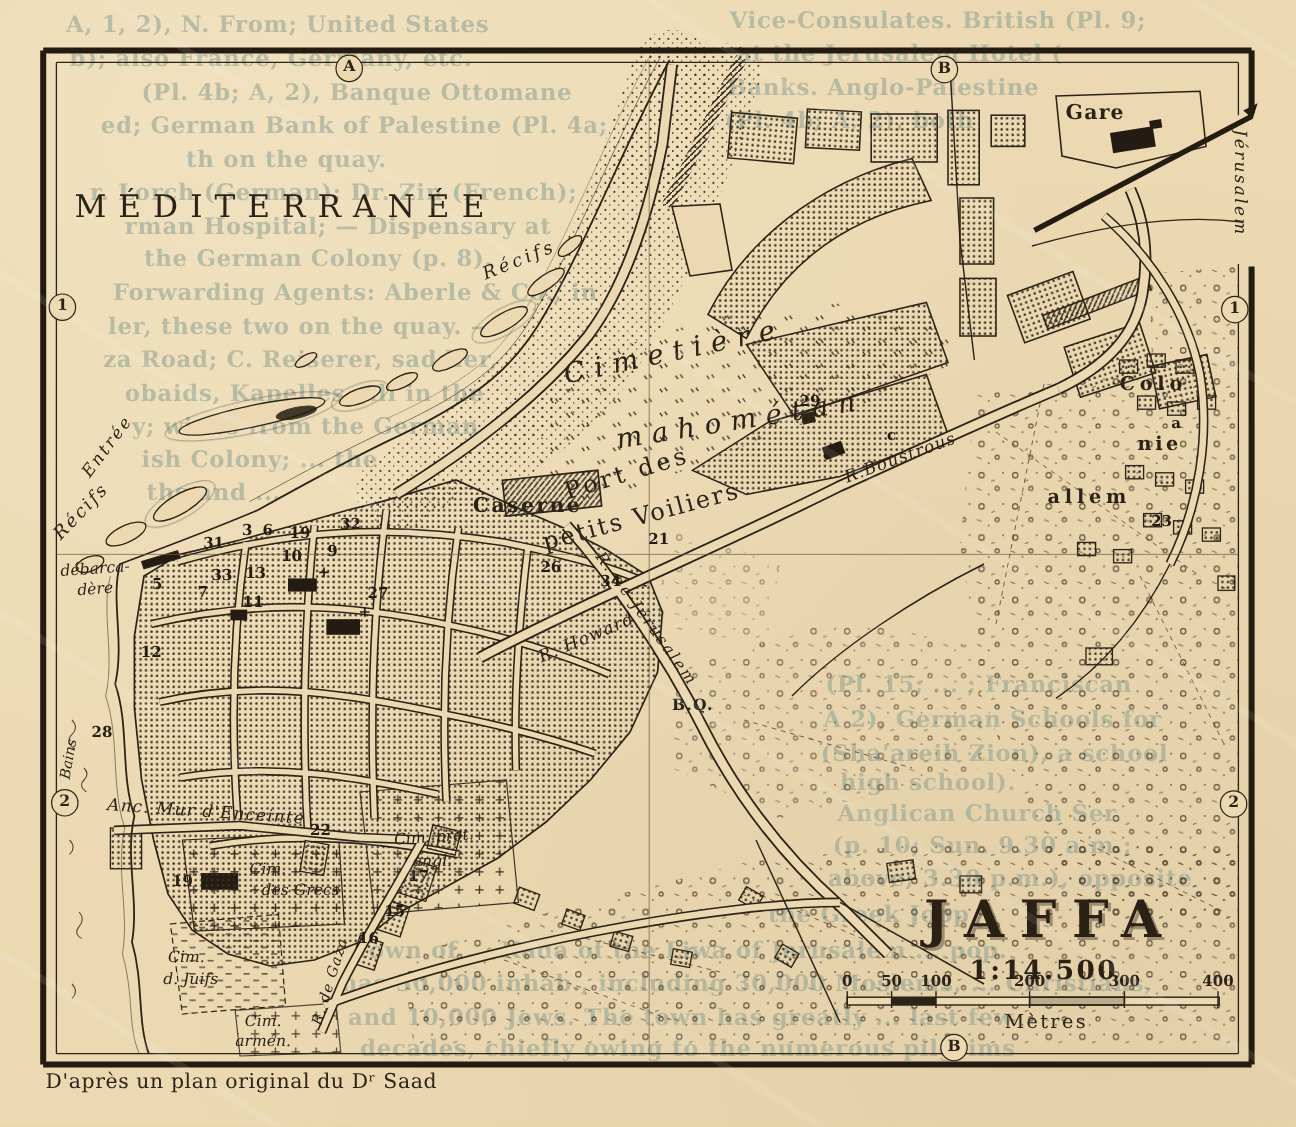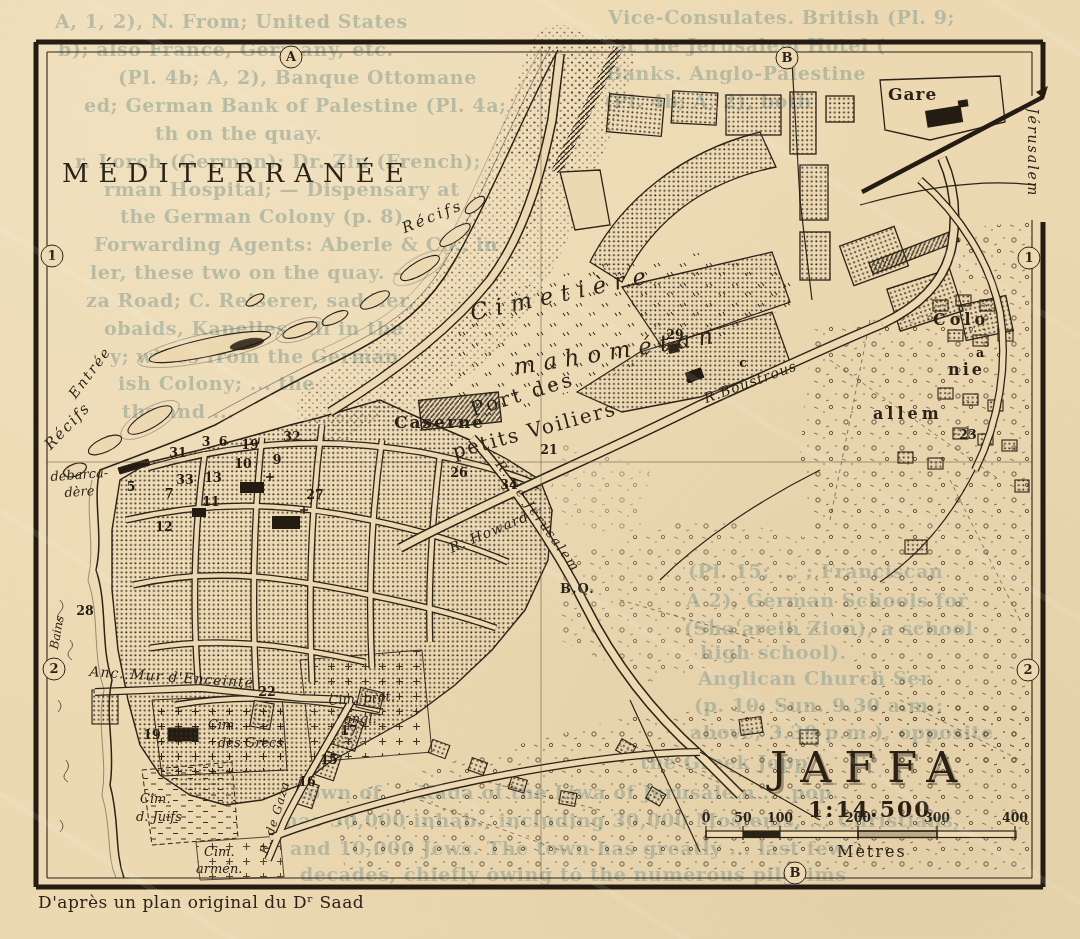--- a/index.html
+++ b/index.html
@@ -22,21 +22,21 @@
        font-family:"DejaVu Serif",serif;line-height:1;}
   .it{font-style:italic;}
   .bd{font-weight:bold;}
   .num{position:absolute;white-space:nowrap;color:#241c12;font-weight:bold;
        font-size:12.5px;transform:translate(-50%,-50%);font-family:"DejaVu Serif",serif;}
   .marker{position:absolute;width:21px;height:21px;border:1.4px solid #2c2318;
        border-radius:50%;background:#ecd9b2;text-align:center;line-height:20px;
        font-size:13px;font-weight:bold;transform:translate(-50%,-50%);z-index:4;}
   .tick-num{position:absolute;transform:translate(-50%,0);font-size:12.5px;
        font-weight:bold;color:#2c2318;}
-  #jaffa-title{position:absolute;left:770px;top:742px;font-size:43px;font-weight:normal;
+  #jaffa-title{position:absolute;left:770px;top:742px;font-size:43px;font-weight:bold;
        letter-spacing:13px;color:#2a2014;text-shadow:2.5px 2.5px 0 rgba(42,32,20,.38);z-index:3;}
   #jaffa-ratio{position:absolute;left:808px;top:796px;font-size:22px;font-weight:bold;
        letter-spacing:2px;color:#2a2014;z-index:3;}
   #metres-label{position:absolute;left:837px;top:842px;font-size:16px;letter-spacing:2px;z-index:3;}
   #attribution{position:absolute;left:38px;top:892px;font-size:17px;letter-spacing:.5px;z-index:3;}
   #watermark{position:absolute;inset:0;z-index:4;pointer-events:none;opacity:.18;
        background:repeating-linear-gradient(32deg, rgba(255,255,255,0) 0 120px,
                   rgba(255,255,255,.5) 120px 126px, rgba(255,255,255,0) 126px 240px);}
 </style>
 </head>
@@ -404,21 +404,21 @@
       <div class="num" style="left: 178px; top: 452px;">31</div>
       <div class="num" style="left: 250px; top: 444px;">19</div>
       <div class="num" style="left: 292px; top: 436px;">32</div>
       <div class="num" style="left: 243px; top: 463px;">10</div>
       <div class="num" style="left: 277px; top: 459px;">9</div>
       <div class="num" style="left: 131px; top: 486px;">5</div>
       <div class="num" style="left: 169px; top: 493px;">7</div>
       <div class="num" style="left: 185px; top: 479px;">33</div>
       <div class="num" style="left: 213px; top: 477px;">13</div>
       <div class="num" style="left: 211px; top: 501px; text-align: center;">11</div>
-      <div class="num" style="left: 126px; top: 526px; margin-left: 38px;">12</div>
+      <div class="num" style="left: 126px; top: 543px;">12</div>
       <div class="num" style="left: 85px; top: 610px;">28</div>
       <div class="num" style="left: 267px; top: 691px;">22</div>
       <div class="num" style="left: 152px; top: 734px;">19</div>
       <div class="num" style="left: 349px; top: 730px;">17</div>
       <div class="num" style="left: 329px; top: 759px;">15</div>
       <div class="num" style="left: 307px; top: 781px;">16</div>
       <div class="num" style="left: 549px; top: 449px;">21</div>
       <div class="num" style="left: 509px; top: 484px;">34</div>
       <div class="num" style="left: 459px; top: 472px;">26</div>
       <div class="num" style="left: 315px; top: 494px;">27</div>

